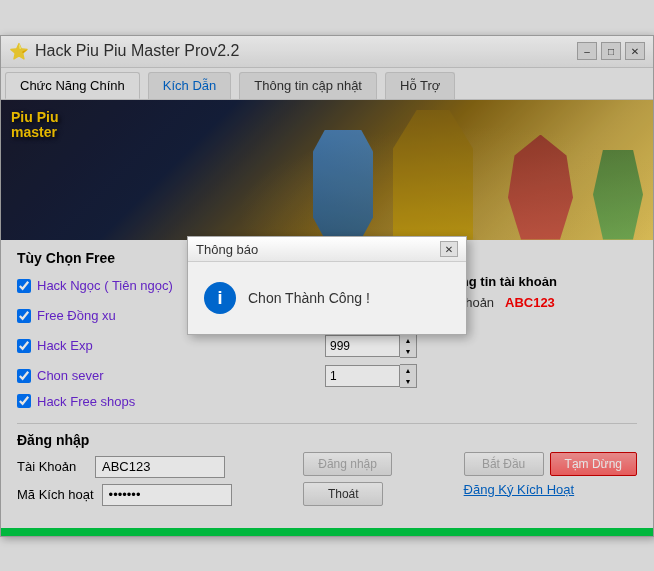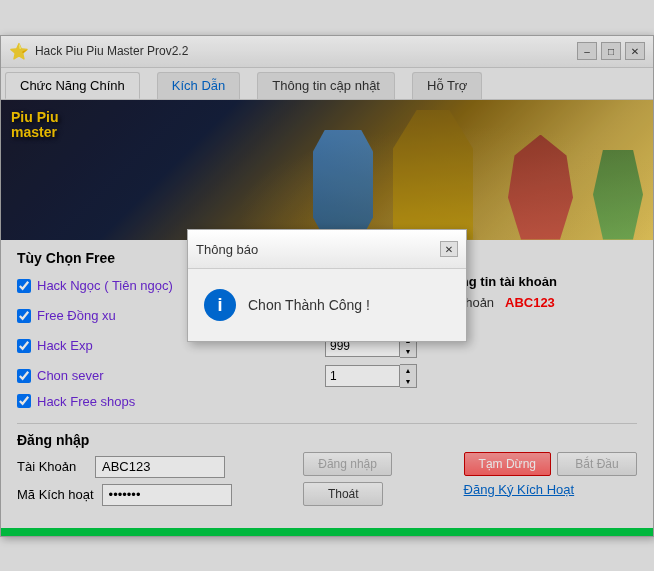--- a/index.html
+++ b/index.html
@@ -33,21 +33,21 @@
       display: flex;
       align-items: center;
       gap: 6px;
     }
 
     .title-bar-icon {
       font-size: 16px;
     }
 
     .title-bar-text {
-      font-size: 12px;
+      font-size: 16px;
       color: #333;
       text-align: center;
     }
 
     .title-bar-controls {
       display: flex;
       gap: 4px;
     }
 
     .title-bar-btn {
@@ -62,21 +62,21 @@
       justify-content: center;
       color: #333;
     }
 
     .tab-bar {
       background: #f0f0f0;
       display: flex;
       border-bottom: 1px solid #ccc;
       padding-top: 4px;
       padding-left: 4px;
-      gap: 17px;
+      gap: 8px;
     }
 
     .tab {
       padding: 5px 14px;
       border: 1px solid #ccc;
       border-bottom: none;
       background: #e0e0e0;
       cursor: pointer;
       font-size: 13px;
       border-radius: 3px 3px 0 0;
@@ -354,21 +354,21 @@
     .modal {
       background: #f0f0f0;
       border: 1px solid #aaa;
       box-shadow: 3px 3px 10px rgba(0,0,0,0.3);
       width: 280px;
     }
 
     .modal-title-bar {
       background: linear-gradient(to bottom, #ffffff, #e8e8e8);
       border-bottom: 1px solid #ccc;
-      padding: 11px 8px;
+      padding: 4px 8px;
       display: flex;
       align-items: center;
       justify-content: space-between;
     }
 
     .modal-title-text {
       font-size: 13px;
       color: #333;
     }
 
@@ -553,22 +553,22 @@
         </div>
       </div>
 
       <div style="display:flex; flex-direction:column; gap:6px; align-items:flex-start; margin-top:20px;">
         <button class="btn" disabled="">Đăng nhập</button>
         <button class="btn">Thoát</button>
       </div>
 
       <div style="display:flex; flex-direction:column; gap:6px; align-items:flex-start; margin-top:20px;">
         <div style="display:flex; gap:6px;">
+          <button class="btn" disabled="">Bắt Đầu</button>
           <button class="btn btn-danger">Tạm Dừng</button>
-          <button class="btn" disabled="">Bắt Đầu</button>
         </div>
         <a class="register-link">Đăng Ký Kích Hoạt</a>
       </div>
     </div>
 
   </div>
 
   <div class="bottom-bar"></div>
 </div>
 

